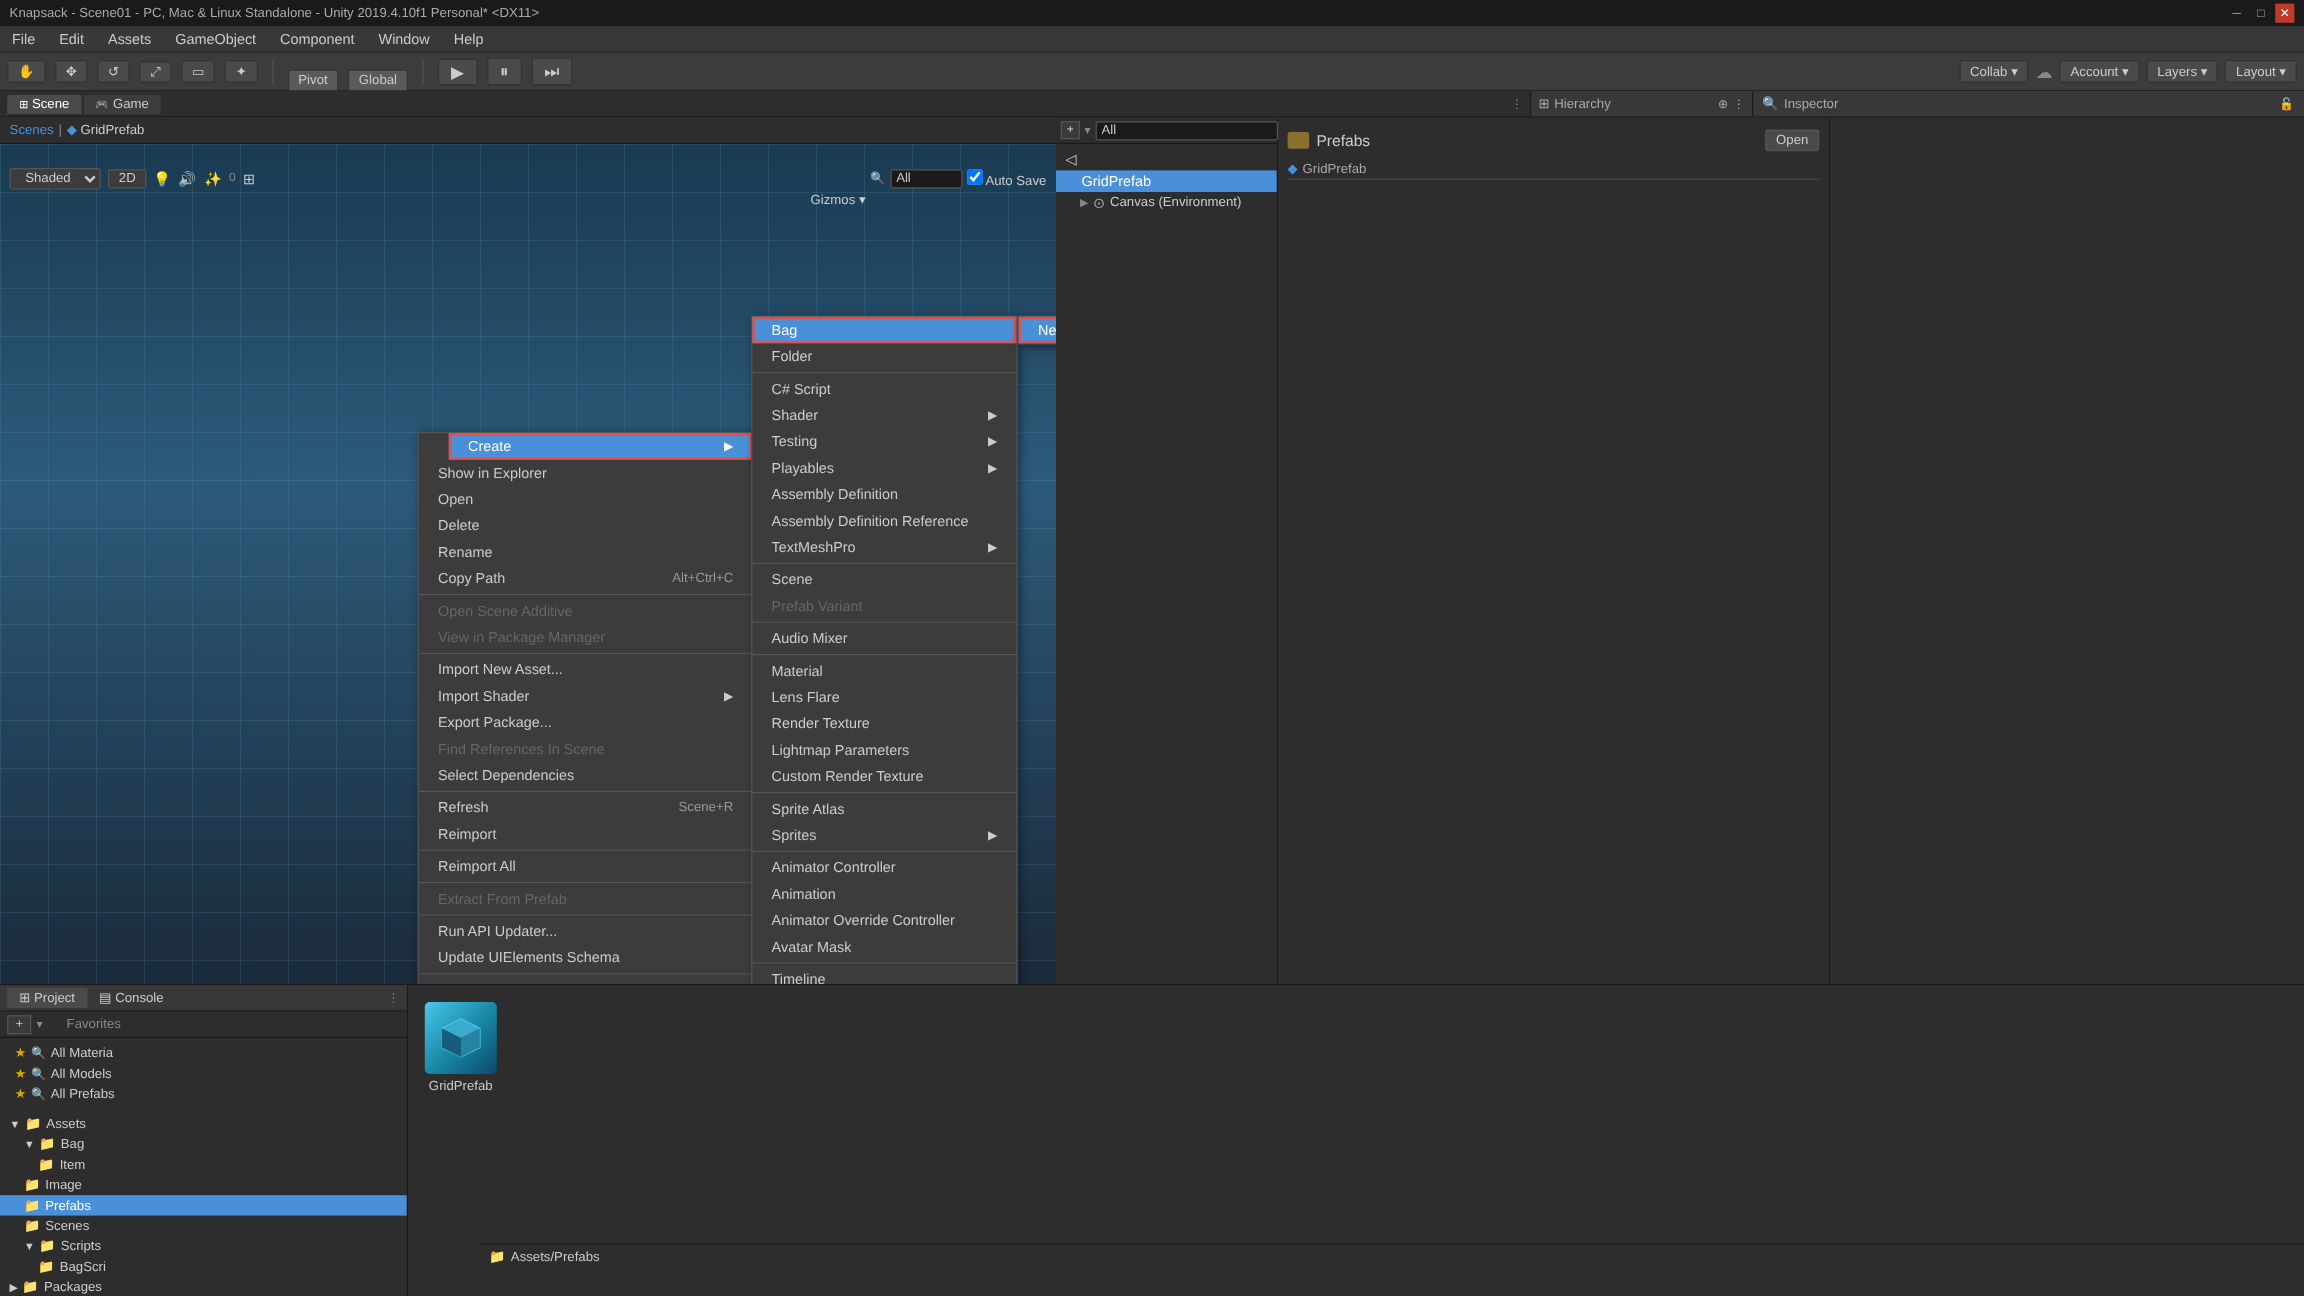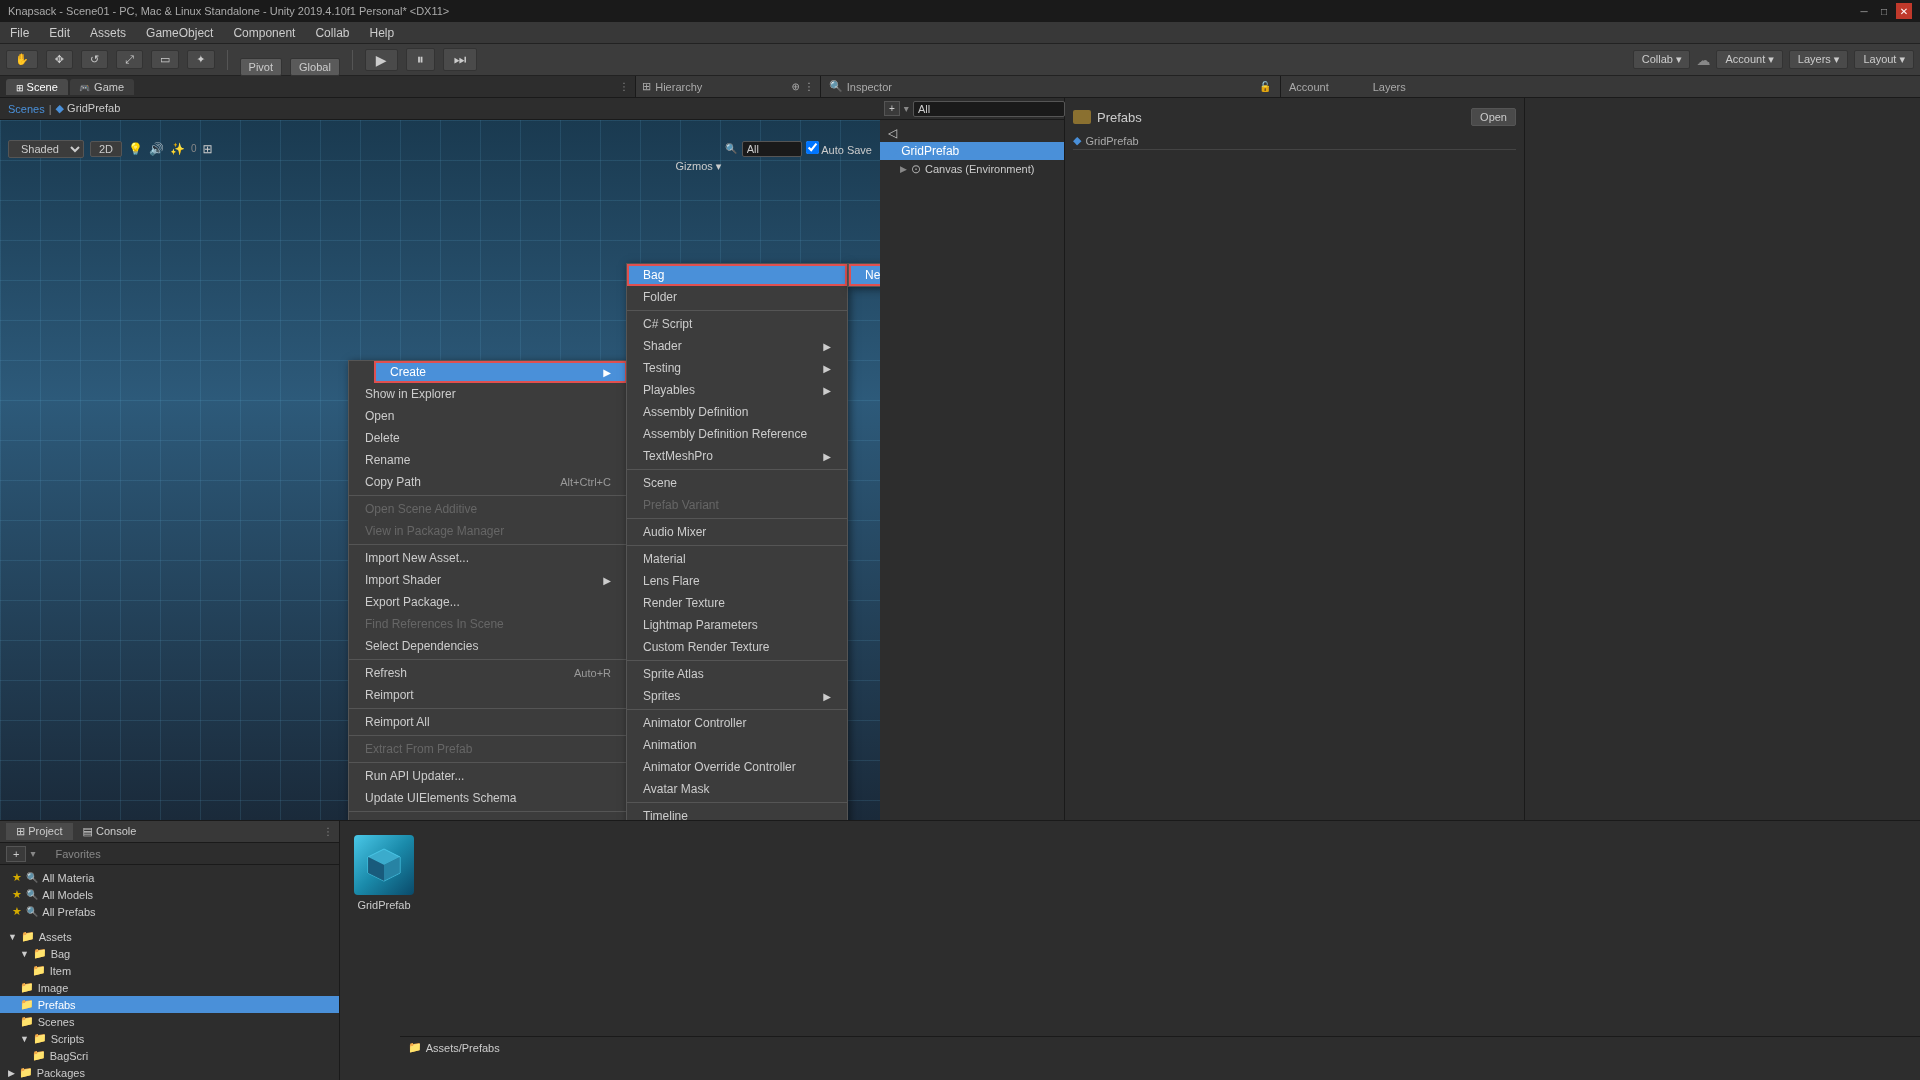--- a/index.html
+++ b/index.html
@@ -428,21 +428,21 @@
     <div class="title-btn close">✕</div>
   </div>
 </div>
 
 <div id="menu-bar">
   <span class="menu-item">File</span>
   <span class="menu-item">Edit</span>
   <span class="menu-item">Assets</span>
   <span class="menu-item">GameObject</span>
   <span class="menu-item">Component</span>
-  <span class="menu-item">Collab</span>
+  <span class="menu-item">Window</span>
   <span class="menu-item">Help</span>
 </div>
 
 <div id="toolbar">
   <button class="toolbar-btn">✋</button>
   <button class="toolbar-btn">✥</button>
   <button class="toolbar-btn">↺</button>
   <button class="toolbar-btn">⤢</button>
   <button class="toolbar-btn">▭</button>
   <button class="toolbar-btn">✦</button>
@@ -480,24 +480,20 @@
       <span>⊞</span>
       <span>Hierarchy</span>
       <span style="margin-left:auto; font-size:10px; cursor:pointer;">⊕</span>
       <span style="font-size:10px; cursor:pointer;">⋮</span>
     </div>
     <div style="display:flex; align-items:center; padding:0 8px; gap:4px; background:#383838; border-left:1px solid #1a1a1a; font-size:11px; color:#aaa; width:460px;">
       <span>🔍</span>
       <span>Inspector</span>
       <span style="margin-left:auto; font-size:10px; cursor:pointer;">🔓</span>
     </div>
-    <div style="display:flex; align-items:center; padding:0 8px; gap:4px; background:#383838; border-left:1px solid #1a1a1a; font-size:11px; color:#aaa; flex:1;">
-      <span>Account</span>
-      <div style="margin-left:40px;">Layers</div>
-    </div>
   </div>
 
   <div style="display:flex; flex:1; overflow:hidden;">
 
     <div id="left-panel">
 
       <div style="height:22px; background:#2d2d2d; display:flex; align-items:center; padding:0 8px; font-size:11px; border-bottom:1px solid #1a1a1a; gap:4px;">
         <span style="color:#4a90d9; cursor:pointer;">Scenes</span>
         <span style="color:#888;">|</span>
         <span style="color:#ccc; cursor:pointer;">
@@ -570,21 +566,21 @@
           </div>
           <div class="ctx-item disabled">
             <span>Find References In Scene</span>
           </div>
           <div class="ctx-item">
             <span>Select Dependencies</span>
           </div>
           <div class="ctx-separator"></div>
           <div class="ctx-item">
             <span>Refresh</span>
-            <span class="ctx-shortcut">Auto+R</span>
+            <span class="ctx-shortcut">Scene+R</span>
           </div>
           <div class="ctx-item">
             <span>Reimport</span>
           </div>
           <div class="ctx-separator"></div>
           <div class="ctx-item">
             <span>Reimport All</span>
           </div>
           <div class="ctx-separator"></div>
           <div class="ctx-item disabled">

